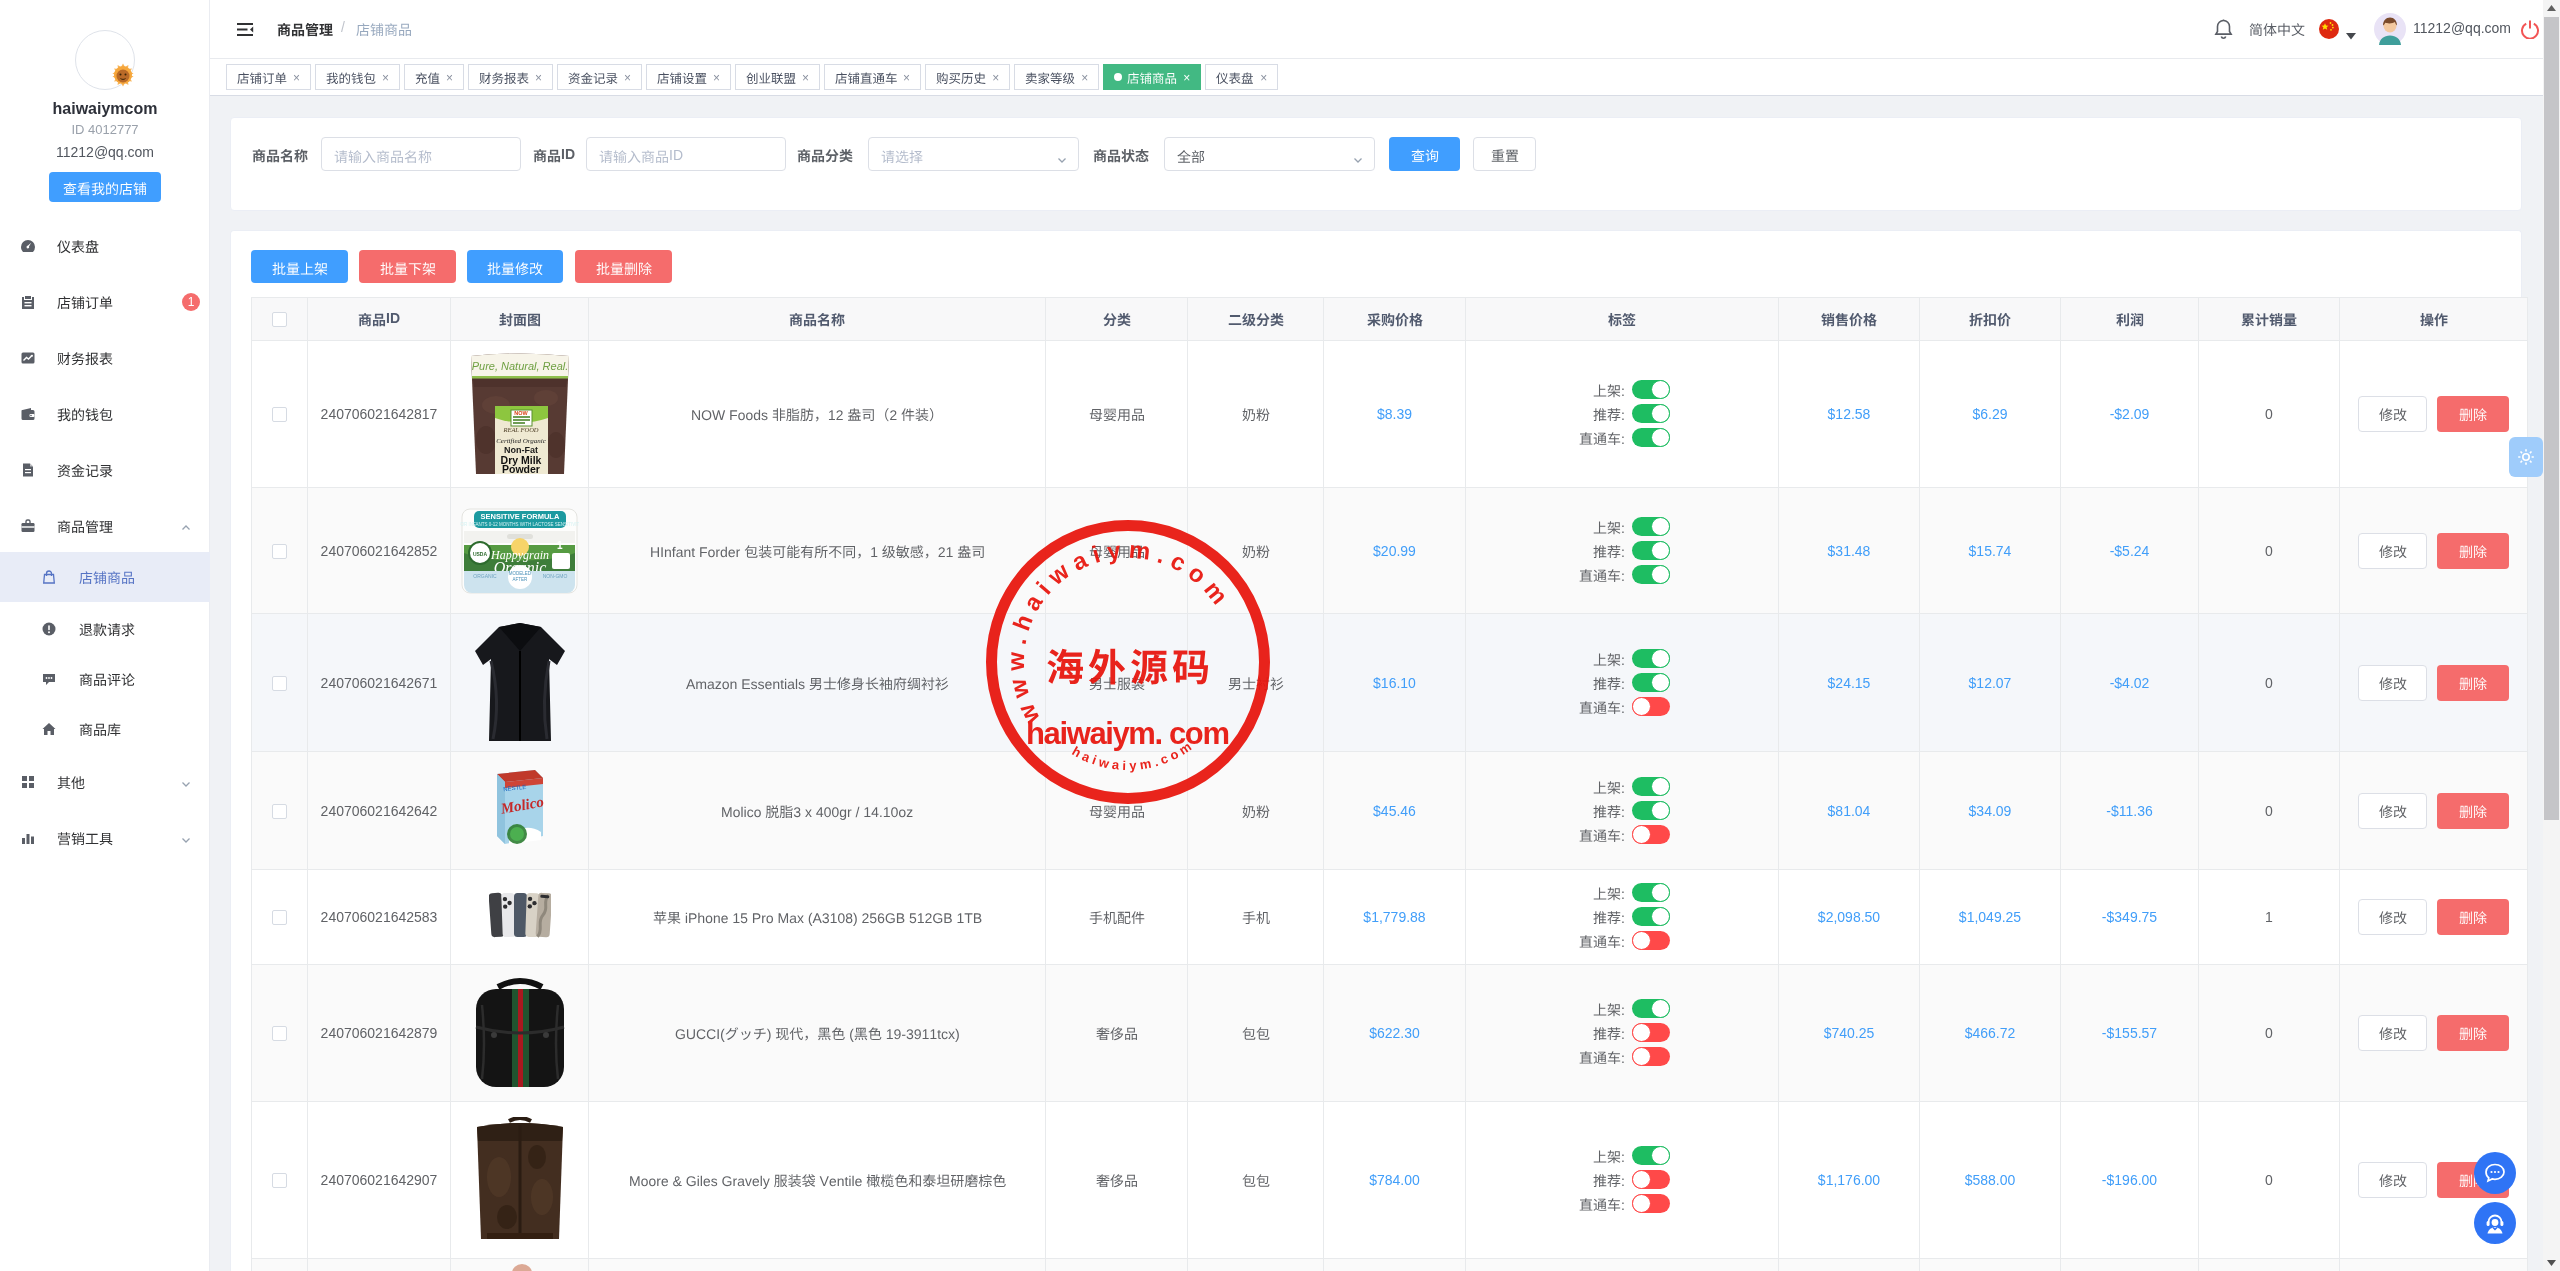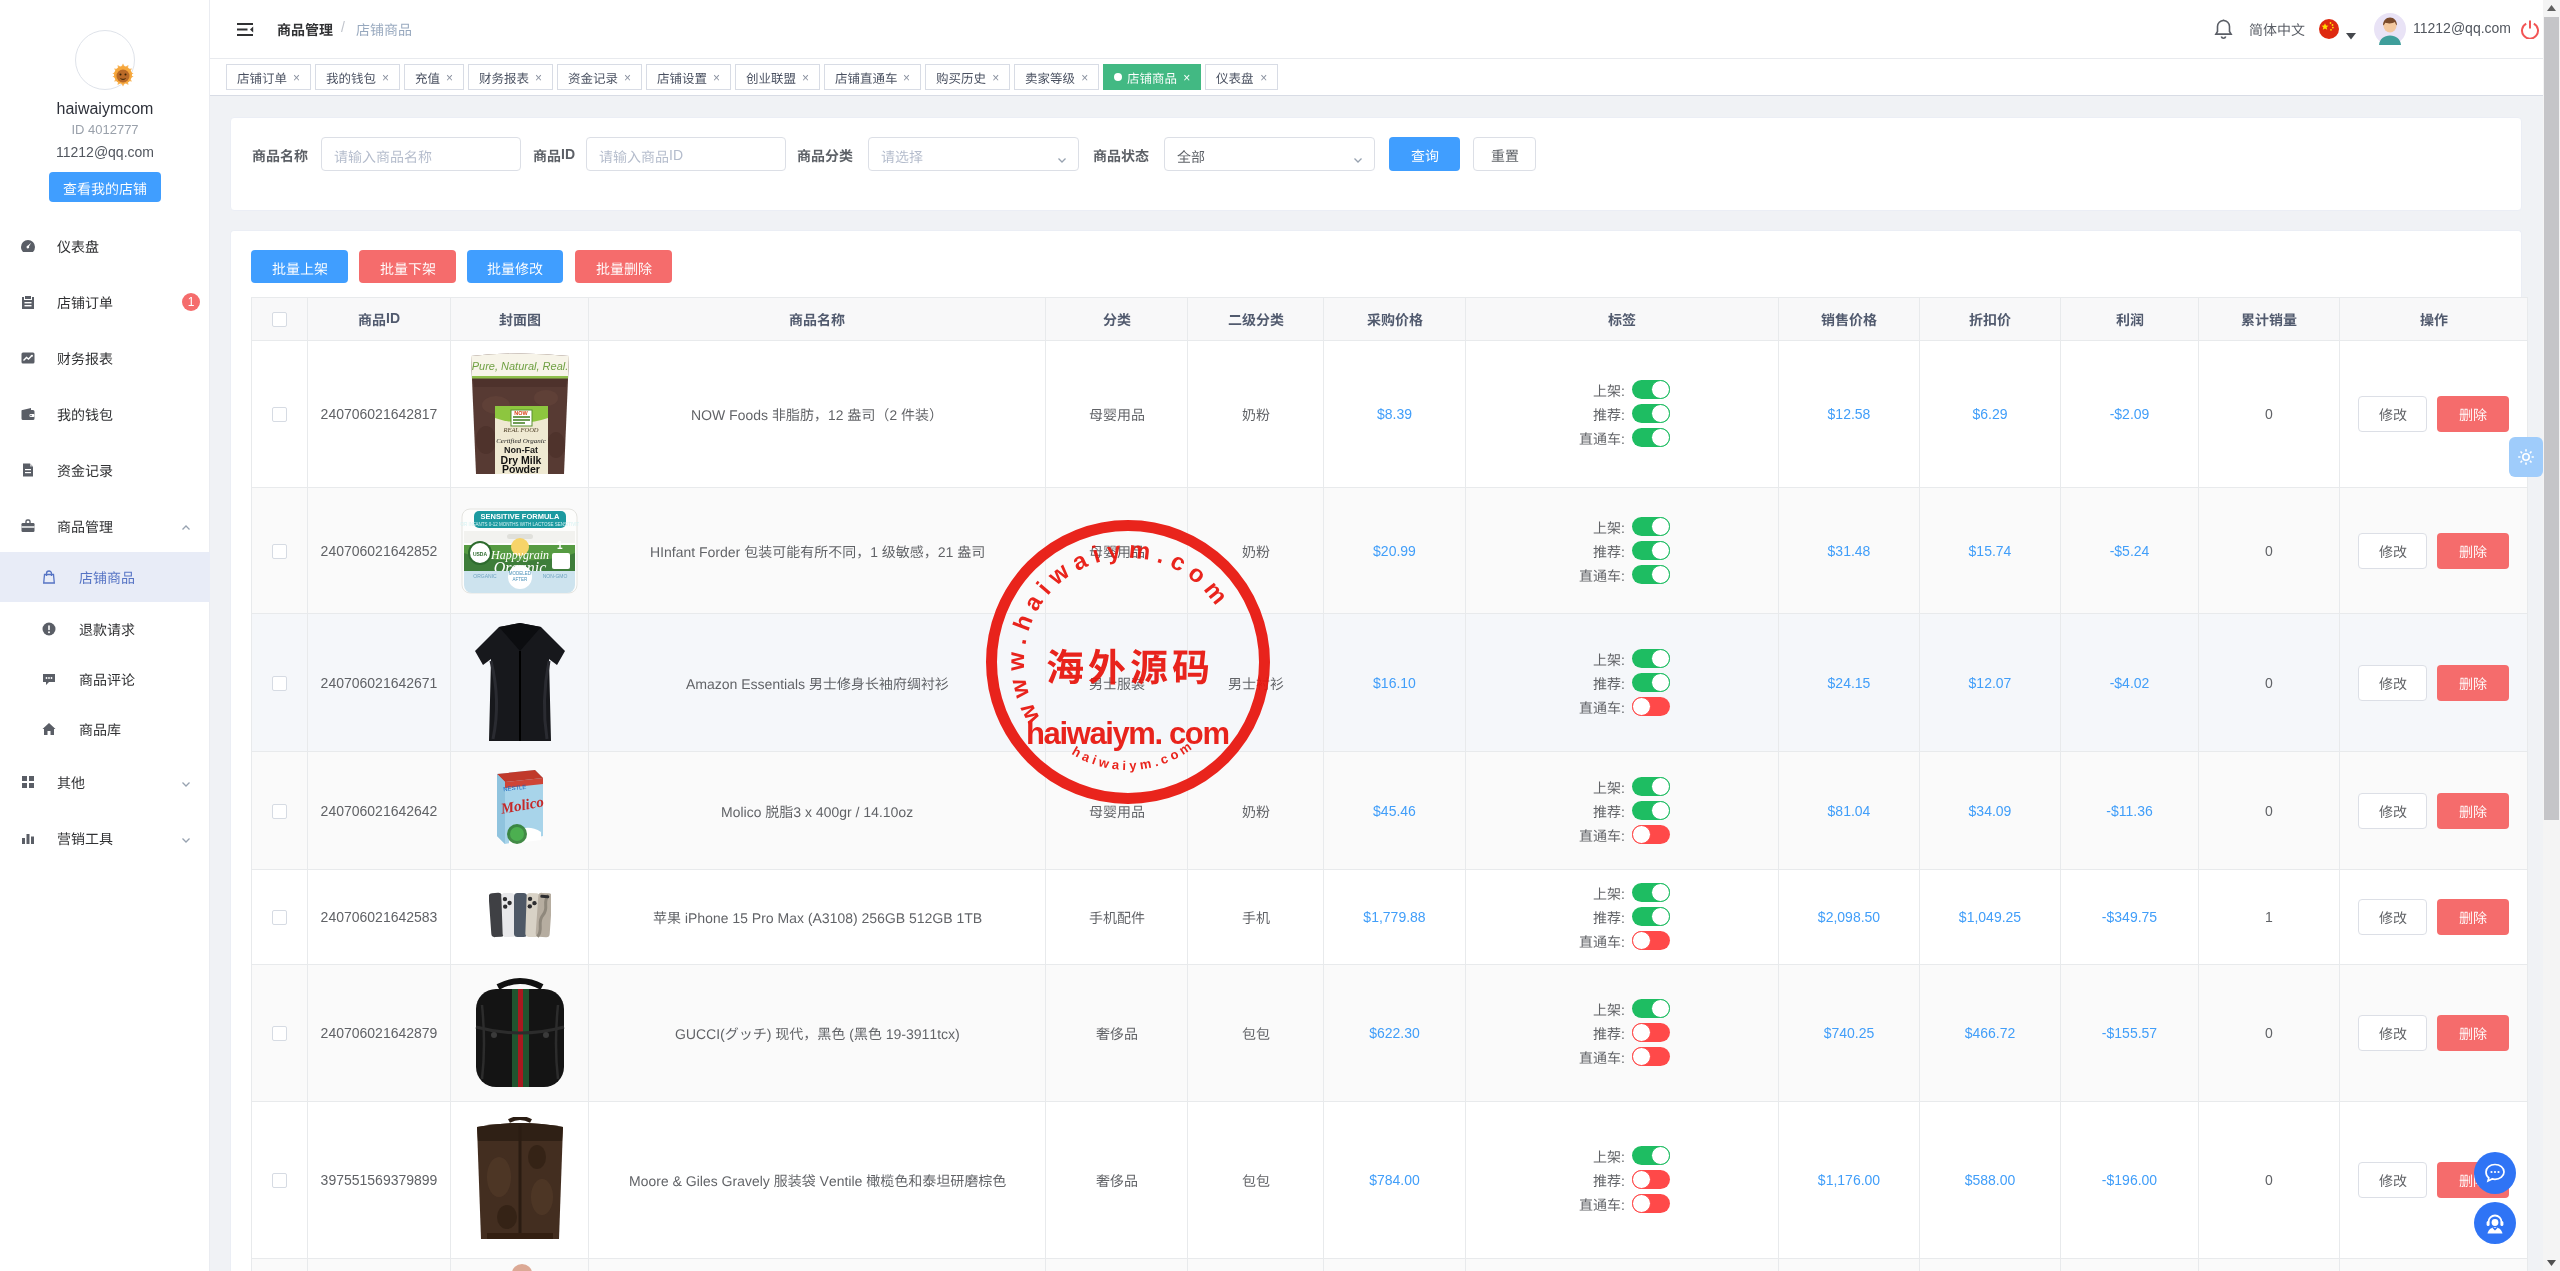--- a/index.html
+++ b/index.html
@@ -35,21 +35,21 @@
 <div id="side">
 <div style="position:absolute;left:75px;top:30px;width:60px;height:60px;border-radius:50%;border:1px solid #dfe3ea;background:#fff"></div>
 <span style="position:absolute;left:110px;top:62px"><svg width="26" height="26" viewBox="0 0 26 26" style="">
         <circle cx="13" cy="13" r="9" fill="#f6a73c"></circle>
         <path d="M13 1.5 15 5l3.4-1.9L18 7l4-.4-2 3.2 3.6 1.6L20 13l3.6 1.6L20 16.2l2 3.2-4-.4.4 3.9L15 21l-2 3.5L11 21l-3.4 1.9L8 19l-4 .4 2-3.2L2.4 14.6 6 13 2.4 11.4 6 9.8 4 6.6l4 .4L7.6 3.1 11 5z" fill="#f6a73c" opacity=".85"></path>
         <circle cx="13" cy="14" r="6.5" fill="#b96a28"></circle>
         <circle cx="10.5" cy="12.5" r="1" fill="#3a2408"></circle>
         <circle cx="15.5" cy="12.5" r="1" fill="#3a2408"></circle>
         <path d="M10.5 16.5c1.5 1.2 3.5 1.2 5 0" stroke="#3a2408" stroke-width="1" fill="none"></path>
       </svg></span>
-<div style="position:absolute;left:0;top:100px;width:210px;text-align:center;font-size:16px;font-weight:normal;color:#2d3039">haiwaiymcom</div>
+<div style="position:absolute;left:0;top:100px;width:210px;text-align:center;font-size:16px;font-weight:bold;color:#2d3039">haiwaiymcom</div>
 <div style="position:absolute;left:0;top:122px;width:210px;text-align:center;font-size:13px;color:#9aa1ab">ID 4012777</div>
 <div style="position:absolute;left:0;top:144px;width:210px;text-align:center;font-size:14px;color:#51565e">11212@qq.com</div>
 <div style="position:absolute;left:49px;top:172px;width:112px;height:30px;background:#409eff;border-radius:4px;text-align:center;line-height:30px"><svg class="t" width="84" height="20" viewBox="0 0 84 20">
         <g fill="#fff" transform="translate(0.0,16) scale(0.014000,-0.014000)">
           <use href="#N67e5"></use>
           <use href="#N770b" x="1000"></use>
           <use href="#N6211" x="2000"></use>
           <use href="#N7684" x="3000"></use>
           <use href="#N5e97" x="4000"></use>
           <use href="#N94fa" x="5000"></use>
@@ -1428,21 +1428,21 @@
                   </g>
                 </svg></button><button class="bdel"><svg class="t" width="28" height="20" viewBox="0 0 28 20">
                   <g fill="#fff" transform="translate(0.0,16) scale(0.014000,-0.014000)">
                     <use href="#N5220"></use>
                     <use href="#N9664" x="1000"></use>
                   </g>
                 </svg></button></td>
 </tr>
           <tr style="background:#fff;height:157px">
 <td><span class="cb"></span></td>
-<td><span class="lat">397551569379899</span></td>
+<td><span class="lat">240706021642907</span></td>
 <td><svg width="106" height="122" viewBox="0 0 106 122" style="">
                 <path d="M42 4 Q53 -2 64 4" stroke="#2b1d14" stroke-width="4" fill="none"></path>
                 <path d="M10 10 Q53 2 96 10 L92 122 L14 122 Z" fill="#432e20"></path>
                 <path d="M10 10 Q53 2 96 10 l-1 14H11z" fill="#2f2015"></path>
                 <path d="M53 8 L53 122" stroke="#2b1c12" stroke-width="3"></path>
                 <ellipse cx="32" cy="60" rx="12" ry="20" fill="#553c29" opacity=".6"></ellipse>
                 <ellipse cx="75" cy="80" rx="11" ry="18" fill="#553c29" opacity=".6"></ellipse>
                 <ellipse cx="40" cy="100" rx="10" ry="12" fill="#2f1f13" opacity=".7"></ellipse>
                 <ellipse cx="70" cy="40" rx="9" ry="12" fill="#2f1f13" opacity=".7"></ellipse>
                 <rect x="20" y="116" width="66" height="6" fill="#331f11"></rect>

